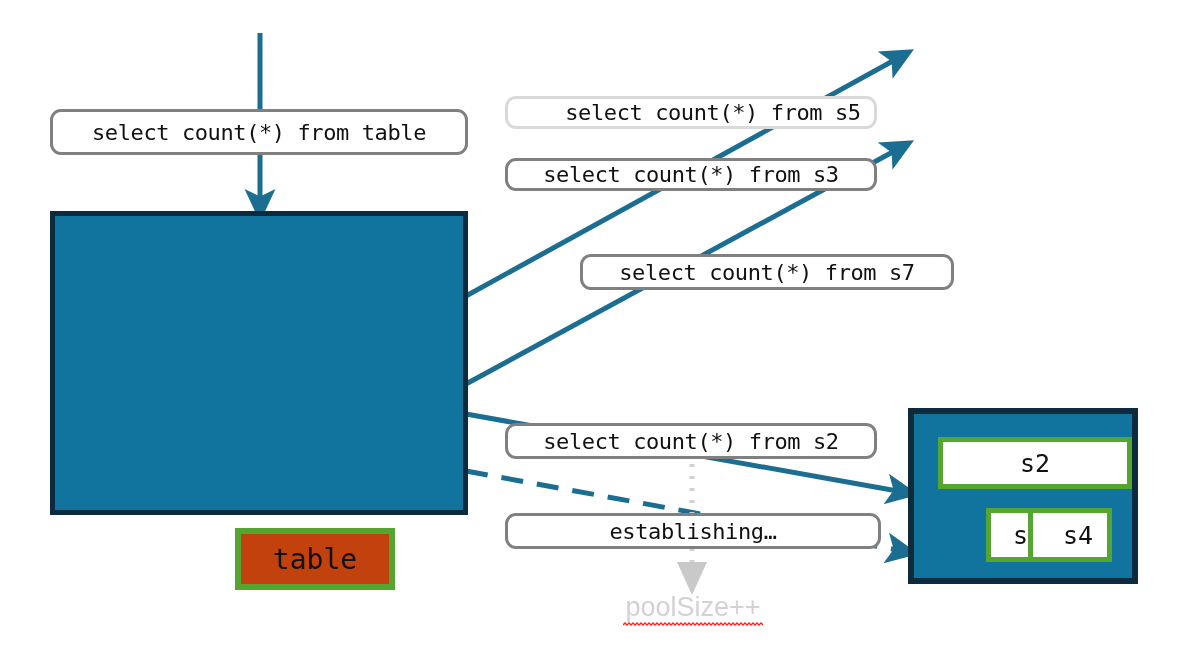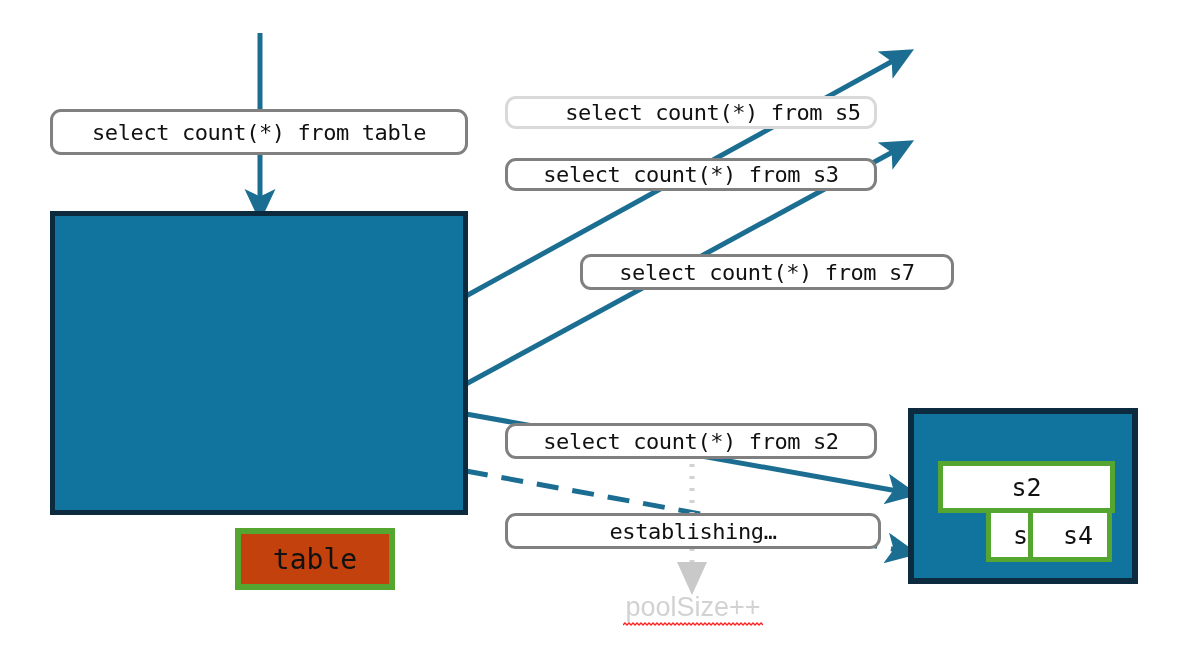--- a/index.html
+++ b/index.html
@@ -41,21 +41,21 @@
     box-sizing: border-box;
     display: flex;
     align-items: center;
     justify-content: center;
     font-family: "DejaVu Sans Mono", "Liberation Mono", monospace;
     font-size: 25px;
     color: #111111;
     letter-spacing: 0px;
   }
   .chip.small { width: 84px; height: 54px; }
-  .chip.wide  { width: 177px; height: 52px; margin-top: 24px; }
+  .chip.wide  { width: 194px; height: 52px; }
 
   
   #table-node {
     position: absolute;
     left: 180px;
     top: 312px;
     width: 160px;
     height: 62px;
     background: #c2410c;
     border: 6px solid #55A630;

